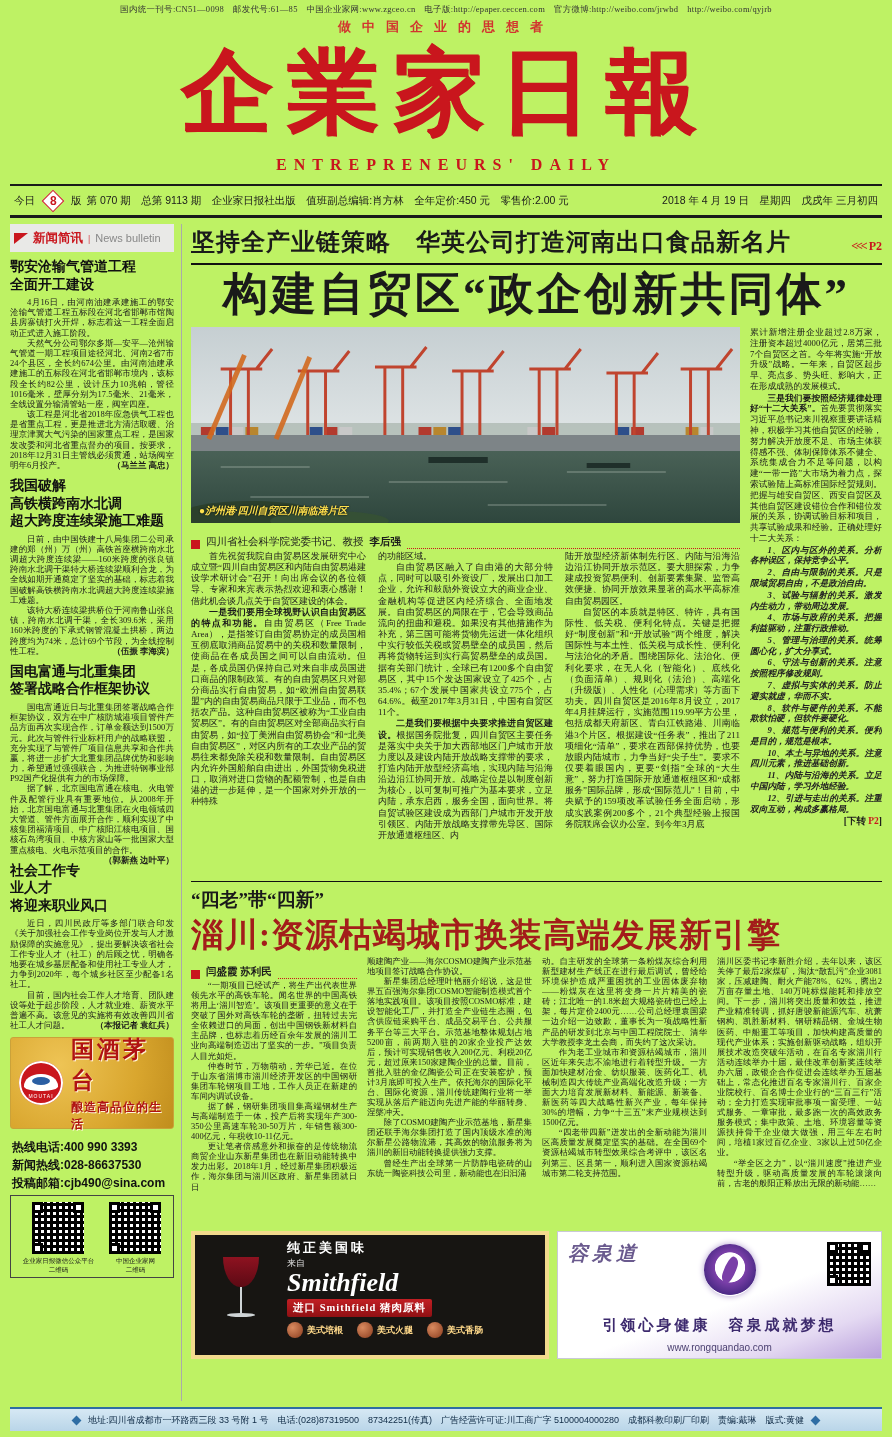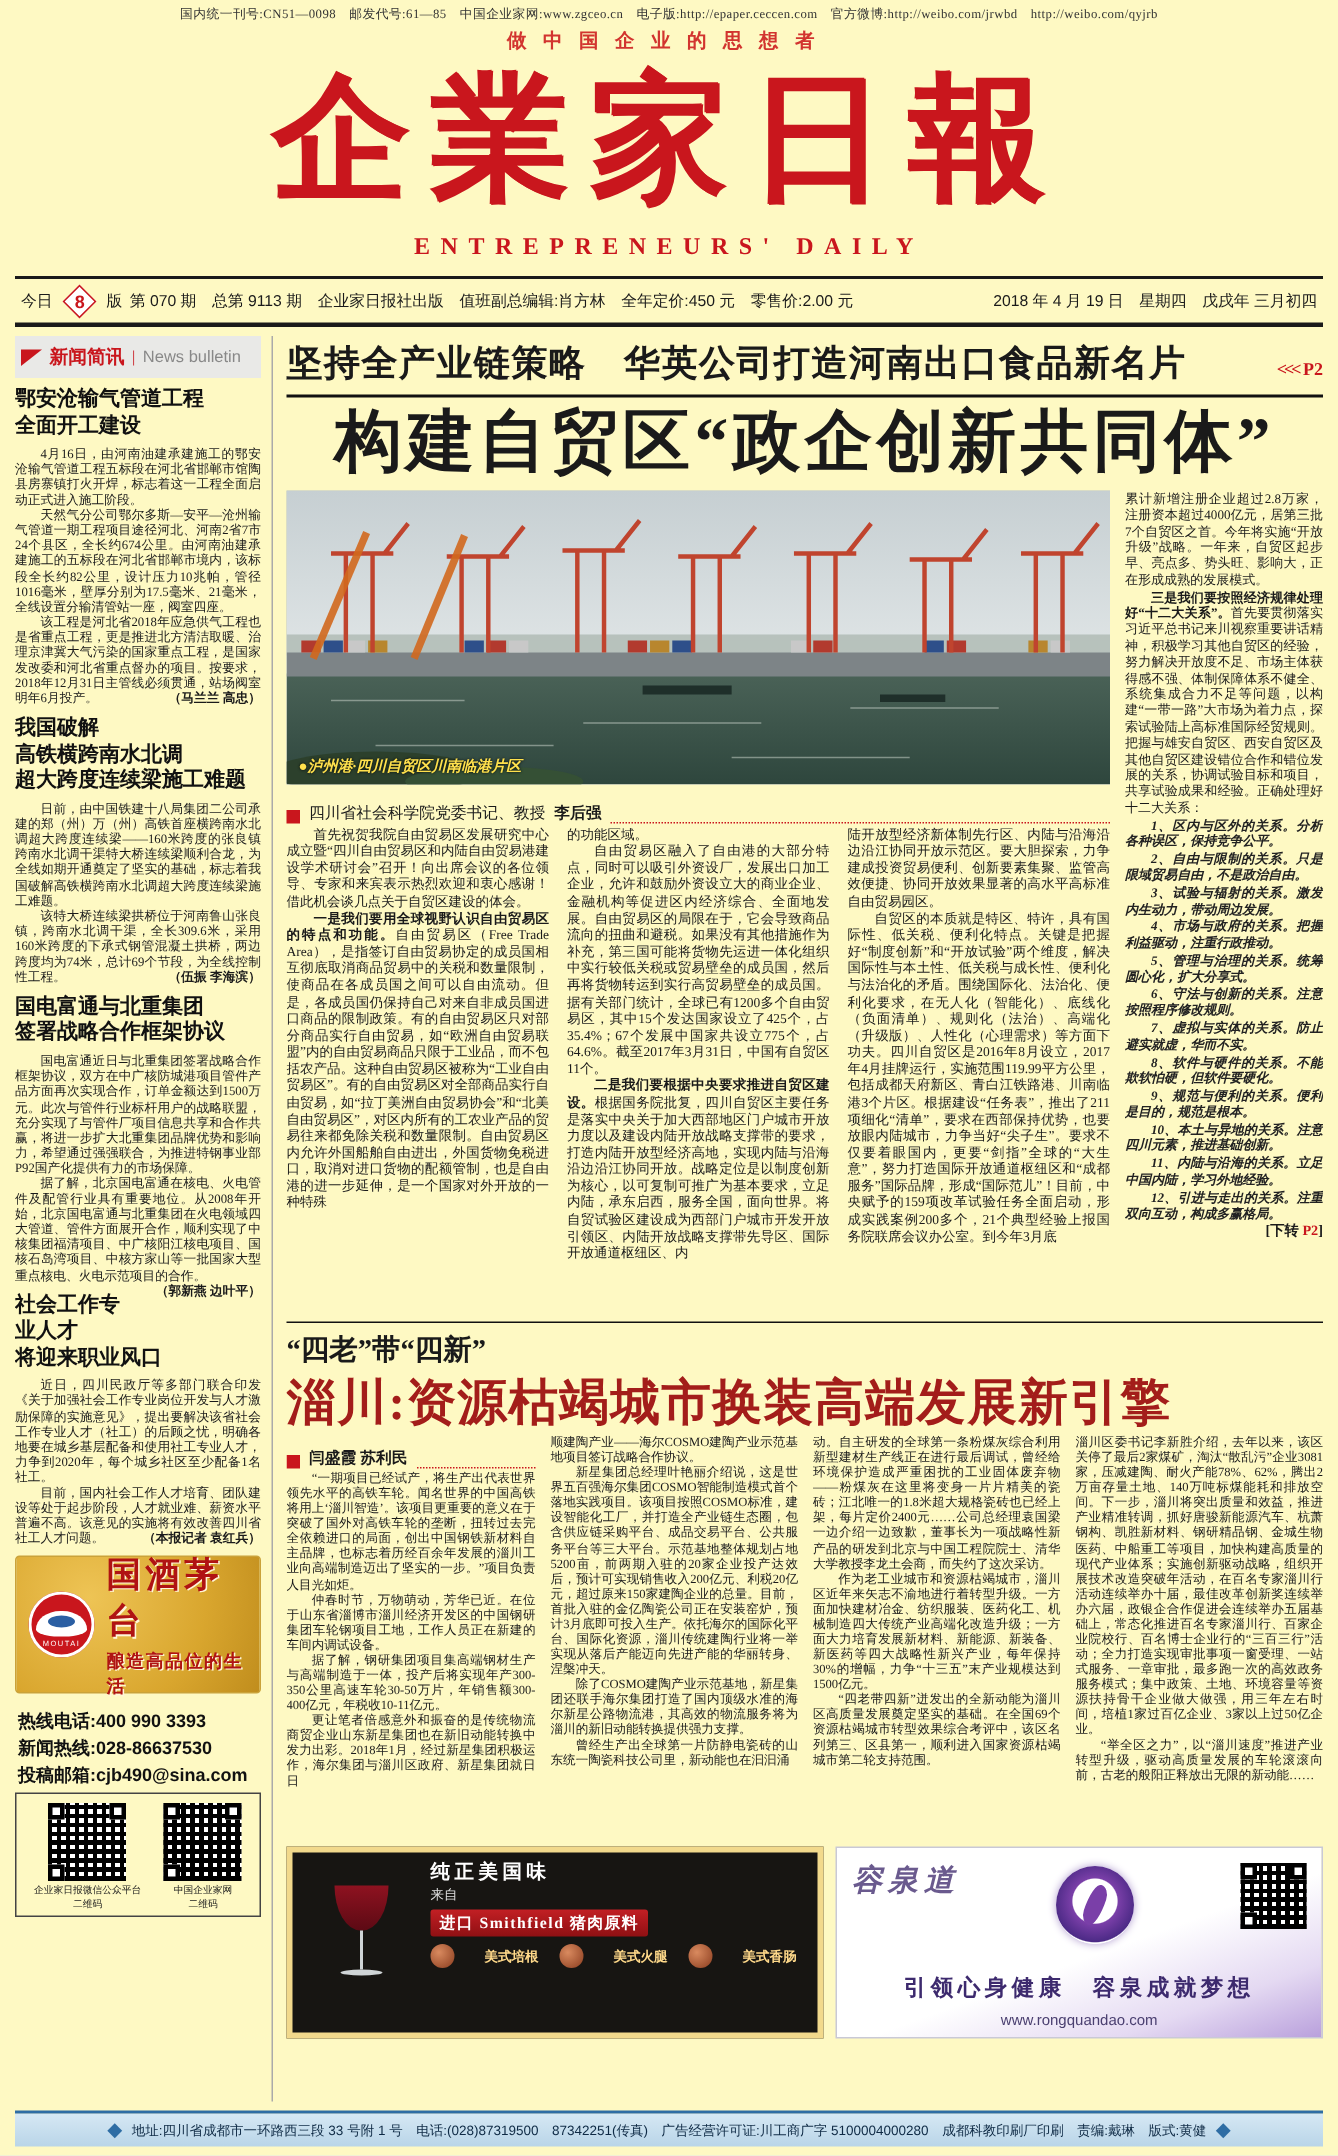--- a/index.html
+++ b/index.html
@@ -1,18 +1,18 @@
 <!DOCTYPE html>
 <html><head>
 <meta charset="utf-8">
 <style>
   * { margin:0; padding:0; box-sizing:border-box; }
   html,body { background:#e8e8e4; }
   body { font-family:"Liberation Serif","DejaVu Serif",serif; color:#1a1a1a; }
-  .page { width:892px; height:1437px; background:#fef9c3; margin:0 auto; position:relative;
+  .page { width:892px; height:1437px; background:#bef264; margin:0 auto; position:relative;
           overflow:hidden; padding:4px 10px 0 10px; display:flex; flex-direction:column; }
 
   
   .topline { text-align:center; font-size:8.5px; color:#333; letter-spacing:.3px; height:14px; }
   .slogan  { text-align:center; color:#d2342f; font-weight:bold; font-size:13px; letter-spacing:11px; height:20px; }
   .masthead { text-align:center; color:#c9161d; font-weight:900; font-size:92px; line-height:1.18;
               letter-spacing:14px; height:118px; overflow:hidden; text-shadow:1px 1px 0 #c9161d; }
   .masthead-en { text-align:center; color:#c9161d; font-weight:bold; font-size:16px; letter-spacing:7px; height:24px; }
   .issuebar { border-top:2px solid #1a1a1a; border-bottom:3px solid #1a1a1a; margin-top:4px;
               display:flex; align-items:center; justify-content:space-between; font-size:10.5px;
@@ -104,21 +104,21 @@
   .glass-bowl { position:absolute; left:28px; top:22px; width:36px; height:30px; background:linear-gradient(#8e1220,#5c0a14); border-radius:0 0 48% 48%/0 0 100% 100%; }
   .glass-stem { position:absolute; left:45px; top:52px; width:2px; height:26px; background:#cfd4d6; }
   .glass-base { position:absolute; left:32px; top:78px; width:28px; height:4px; background:#cfd4d6; border-radius:50%; }
   .smith .inner { flex:1; display:flex; flex-direction:column; padding:4px 6px 2px 0; }
   .smith .l1 { font-size:13px; font-weight:bold; letter-spacing:3px; }
   .smith .l2 { font-size:9px; color:#ddd; }
   .smith .brand { font-size:26px; font-style:italic; font-weight:bold; font-family:"Liberation Serif",serif; line-height:1; }
   .smith .ribbon { background:linear-gradient(#c21f24,#8f1013); color:#fff; font-size:10.5px; font-weight:bold;
                    padding:2px 6px; margin-top:3px; align-self:flex-start; border-radius:2px; letter-spacing:1px; }
   .smith .foods { display:flex; gap:14px; margin-top:5px; }
-  .smith .food { display:flex; align-items:center; gap:20px; font-size:9px; color:#ffd98a; font-weight:bold; }
+  .smith .food { display:flex; align-items:center; gap:4px; font-size:9px; color:#ffd98a; font-weight:bold; }
   .smith .food i { width:16px; height:16px; border-radius:50%; background:radial-gradient(circle at 35% 35%, #d98a5f, #8a3c1e); }
   .rong { flex:1; border:1px solid #c9c9d6; background:linear-gradient(160deg,#ffffff 55%, #e4d9f2 80%, #b9a0dc 100%); position:relative; overflow:hidden; }
   .rong .script { position:absolute; left:10px; top:8px; font-size:20px; color:#6a5a8e; font-style:italic; font-weight:bold; letter-spacing:4px; }
   .rong .emblem { position:absolute; left:146px; top:12px; width:52px; height:52px; border-radius:50%;
                   background:radial-gradient(circle at 50% 45%, #fff 38%, #7a3fa8 40%, #4c2a86 70%, #fff 72%); box-shadow:0 0 6px #b09ccf; }
   .rong .emblem:before { content:""; position:absolute; left:20px; top:12px; width:12px; height:28px; background:#7a3fa8; border-radius:50% 50% 50% 50%/70% 30% 70% 30%; transform:rotate(18deg); }
   .rong .qr { width:44px; height:44px; position:absolute; right:10px; top:10px; margin:0; }
   .rong .slogan { position:absolute; bottom:22px; width:100%; text-align:center; color:#3d2a6e; font-weight:900; font-size:15px; letter-spacing:3px; }
   .rong .url { position:absolute; bottom:5px; width:100%; text-align:center; color:#4a3f70; font-size:10px; font-family:"Liberation Sans",sans-serif; }
 
@@ -403,20 +403,21 @@
       <div class="adsrow">
         <div class="smith">
           <div class="wine">
             <div class="glass-bowl"></div>
               <div class="glass-stem"></div>
               <div class="glass-base"></div>
           </div>
           <div class="inner">
             <div class="l1">纯正美国味</div>
             <div class="l2">来自</div>
+            <div class="brand">Smithfield</div>
             <div class="ribbon">进口 Smithfield 猪肉原料</div>
             <div class="foods">
               <span class="food">
                   <i></i>
                   <span>美式培根</span>
                 </span>
               <span class="food">
                   <i></i>
                   <span>美式火腿</span>
                 </span>

